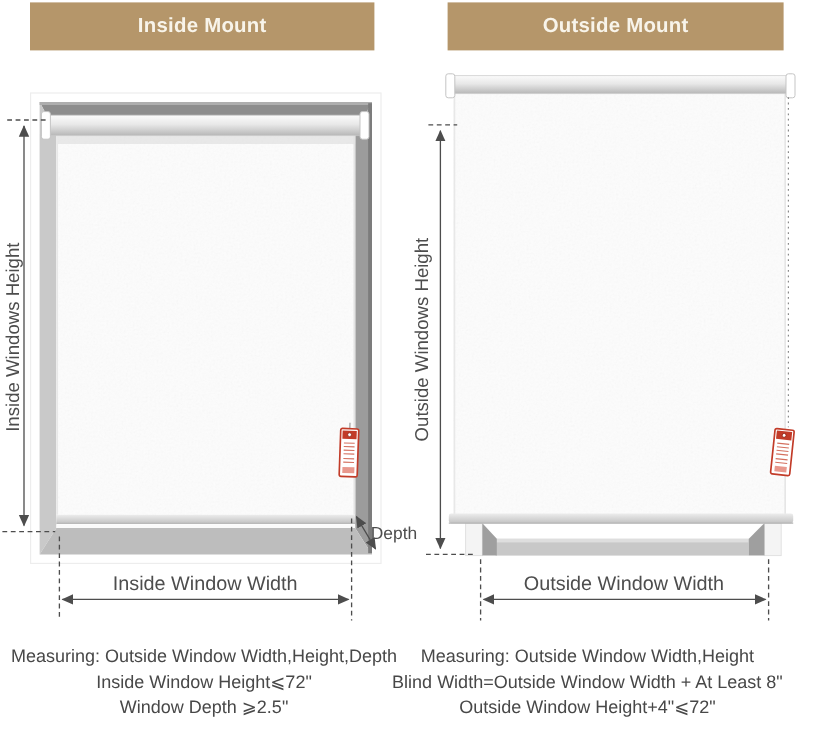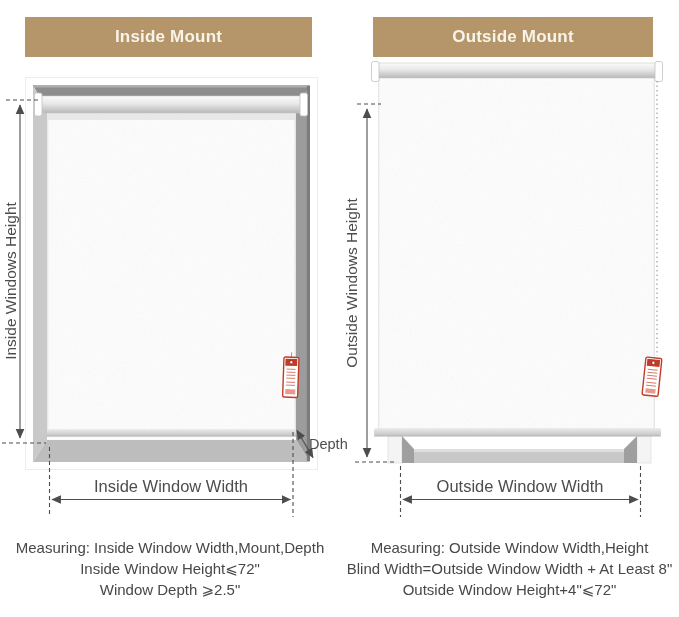--- a/index.html
+++ b/index.html
@@ -1,33 +1,33 @@
 <!DOCTYPE html>
 <html><head>
 <meta charset="utf-8">
 <style>
   html,body{margin:0;padding:0;background:#ffffff;}
   .stage{
     position:relative;width:679px;height:617px;background:#ffffff;overflow:hidden;
     font-family:"Liberation Sans","DejaVu Sans",sans-serif;
   }
   .panel-header{
-    position:absolute;top:17px;height:40px;background:#b5966a;color:#f8f4ea;
+    position:absolute;top:2px;height:40px;background:#b5966a;color:#f8f4ea;
     display:flex;align-items:center;justify-content:center;
     font-size:17px;font-weight:bold;letter-spacing:0.2px;
   }
   .panel-header.left{left:25px;width:287px;}
   .panel-header.right{left:373px;width:280px;}
   .diagram-svg{position:absolute;left:0;top:0;}
   .notes{
     position:absolute;top:538px;text-align:center;color:#484848;
     font-size:15px;line-height:20.8px;
   }
   .notes.left{left:0;width:340px;}
-  .notes.right{left:340px;width:339px;}
+  .notes.right{left:320px;width:339px;}
   svg text{font-family:"Liberation Sans","DejaVu Sans",sans-serif;fill:#4d4d4d;}
 </style>
 </head>
 <body>
 
 <div class="stage">
 
   <div class="panel-header left">
     <span>Inside Mount</span>
   </div>
@@ -162,21 +162,21 @@
         <line x1="400.5" y1="466" x2="400.5" y2="517" stroke-dasharray="4 3"></line>
         <line x1="640.5" y1="466" x2="640.5" y2="517" stroke-dasharray="4 3"></line>
         <line x1="403" y1="499.5" x2="638" y2="499.5" marker-start="url(#ah)" marker-end="url(#ah)"></line>
       </g>
       <text transform="translate(357,283) rotate(-90)" text-anchor="middle" font-size="15.5">Outside Windows Height</text>
       <text x="520" y="492" text-anchor="middle" font-size="16.5">Outside Window Width</text>
     </g>
   </svg>
 
   <div class="notes left">
-    <div>Measuring: Inside Window Width,Mount,Depth</div>
+    <div>Measuring: Outside Window Width,Height,Depth</div>
     <div>Inside Window Height⩽72"</div>
     <div>Window Depth ⩾2.5"</div>
   </div>
   <div class="notes right">
     <div>Measuring: Outside Window Width,Height</div>
     <div>Blind Width=Outside Window Width + At Least 8"</div>
     <div>Outside Window Height+4"⩽72"</div>
   </div>
 
 </div>

